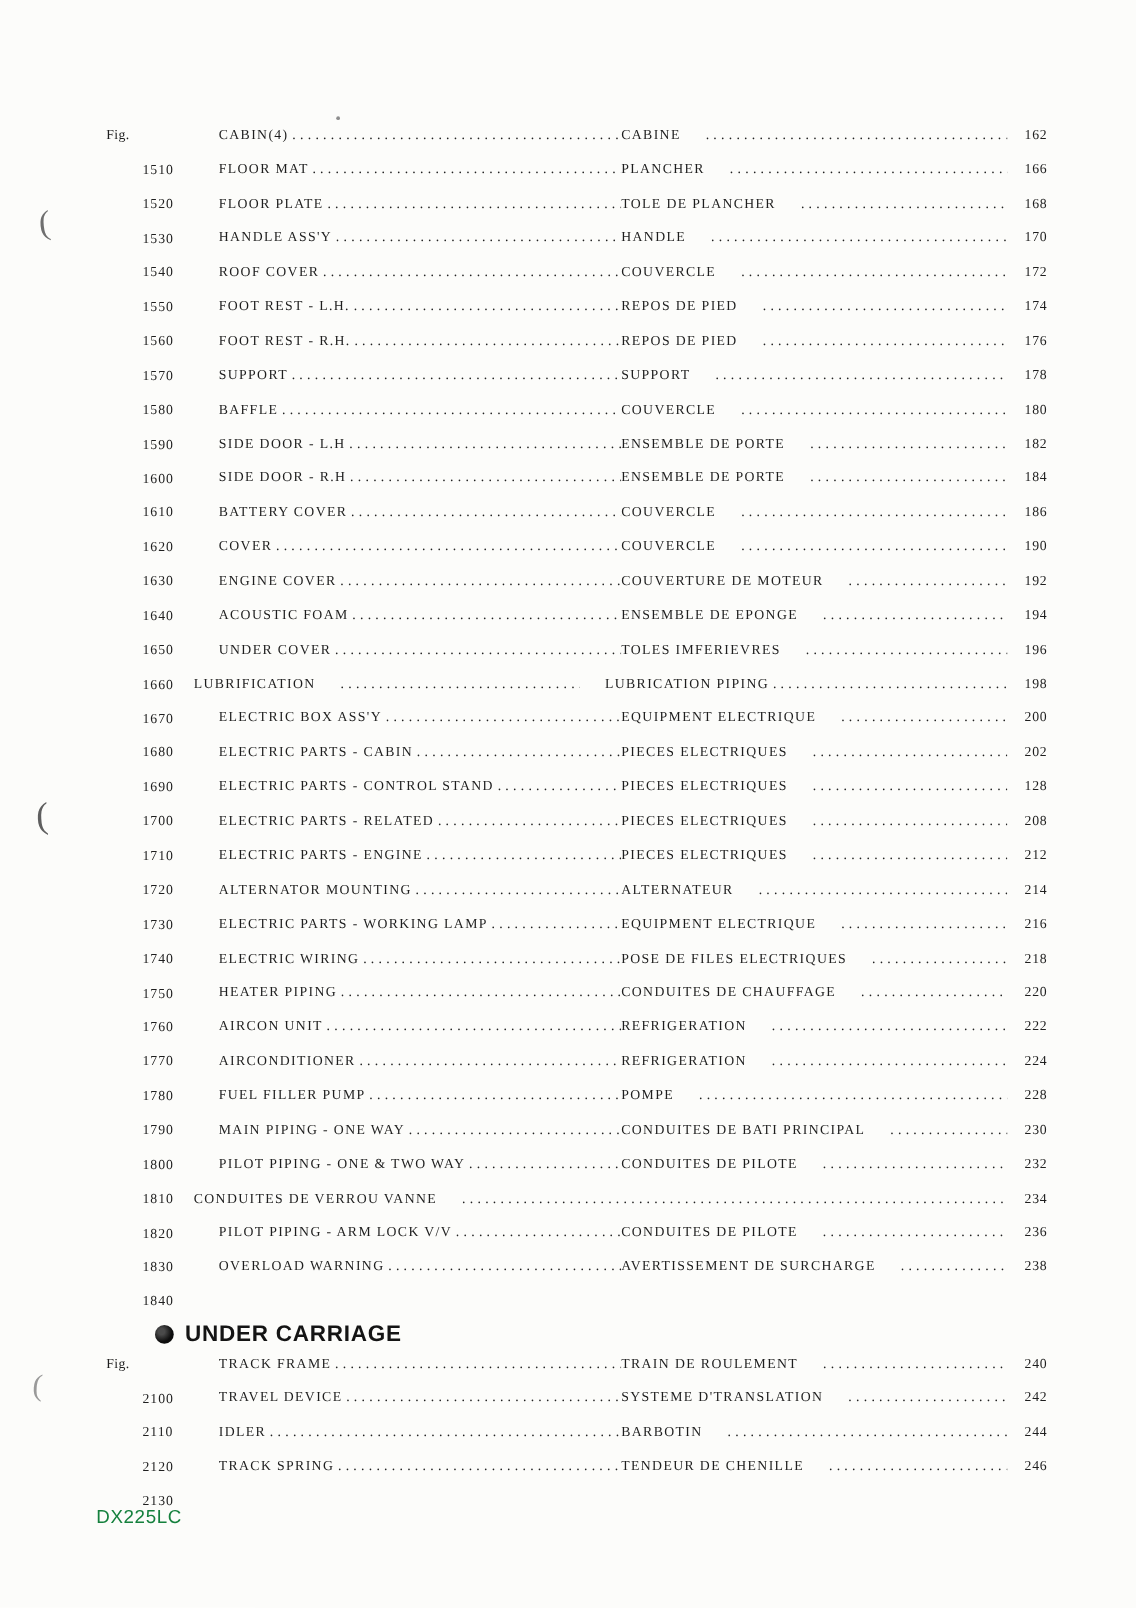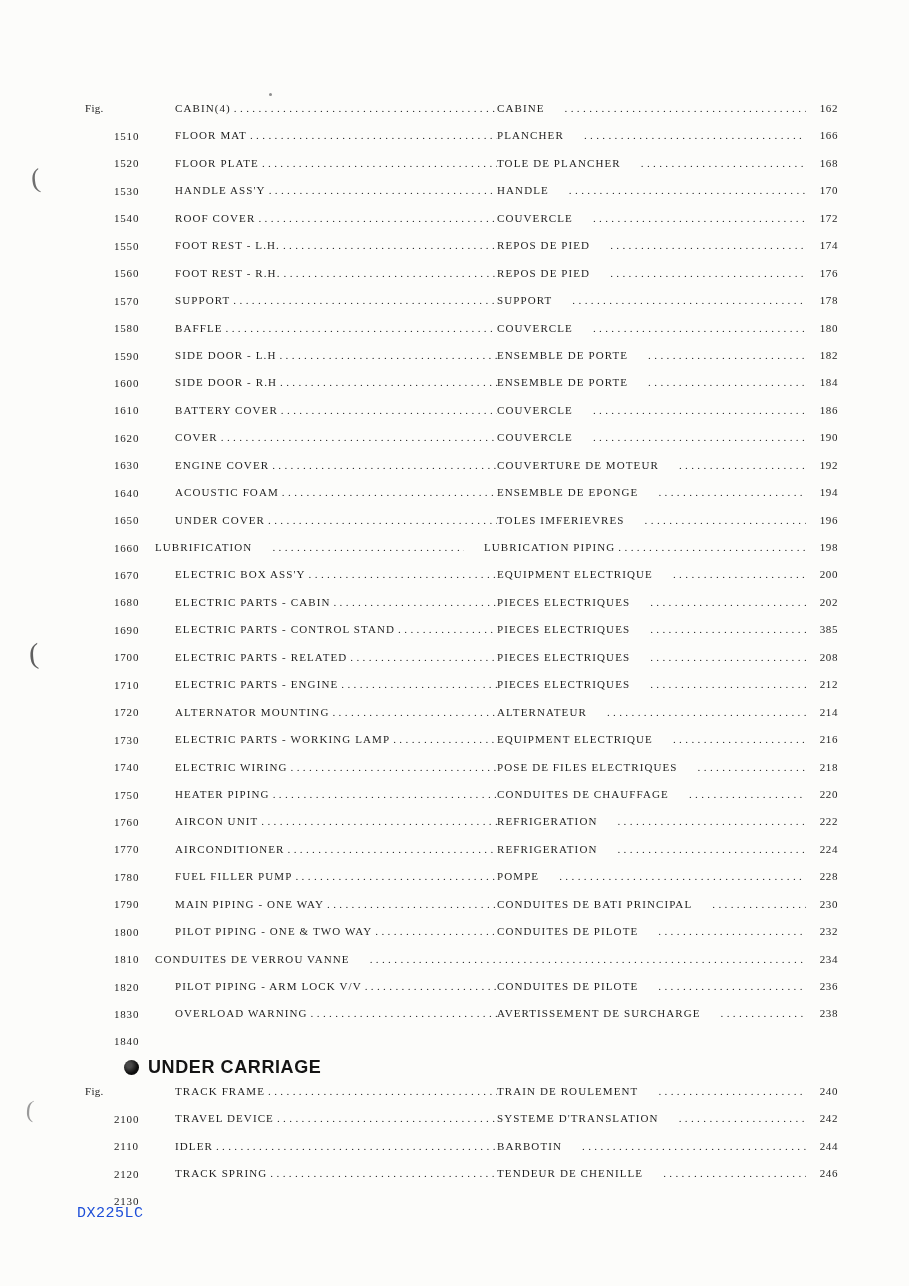--- a/index.html
+++ b/index.html
@@ -58,24 +58,24 @@
     flex:none;
     width:15px;height:15px;
     margin-right:9px;
     border-radius:50%;
     background:radial-gradient(circle at 35% 35%, #4a4a4a 0 18%, #0d0d0d 60%);
   }
   
   .footer{
     position:absolute;
     left:77px;top:1205px;
-    font-family:Liberation Mono, monospace;
+    font-family:Liberation Sans, sans-serif;
     font-size:15px;
     letter-spacing:0.5px;
-    color:#1d4ed8;
+    color:#15803d;
   }
   
   .artifact{
     position:absolute;
     font-family:"Liberation Serif", serif;
     pointer-events:none;
   }
   .artifact-1{left:31px;top:163px;font-size:27px;color:#6f6f6f;transform:rotate(-6deg);}
   .artifact-2{left:29px;top:637px;font-size:29px;color:#5f5f5f;transform:rotate(-3deg);}
   .artifact-3{left:26px;top:1096px;font-size:24px;color:#9a9a9a;transform:rotate(4deg);}
@@ -343,21 +343,21 @@
     <span class="figlab"></span>
     <span class="fignum">1700</span>
     <span class="cell cell-en">
       <span class="ttl">ELECTRIC PARTS - CONTROL STAND</span>
       <span class="dots"></span>
     </span>
     <span class="cell cell-fr">
       <span class="ttl">PIECES ELECTRIQUES</span>
       <span class="dots"></span>
     </span>
-    <span class="pagenum">385</span>
+    <span class="pagenum">128</span>
   </div>
       <div class="row">
     <span class="figlab"></span>
     <span class="fignum">1710</span>
     <span class="cell cell-en">
       <span class="ttl">ELECTRIC PARTS - RELATED</span>
       <span class="dots"></span>
     </span>
     <span class="cell cell-fr">
       <span class="ttl">PIECES ELECTRIQUES</span>

